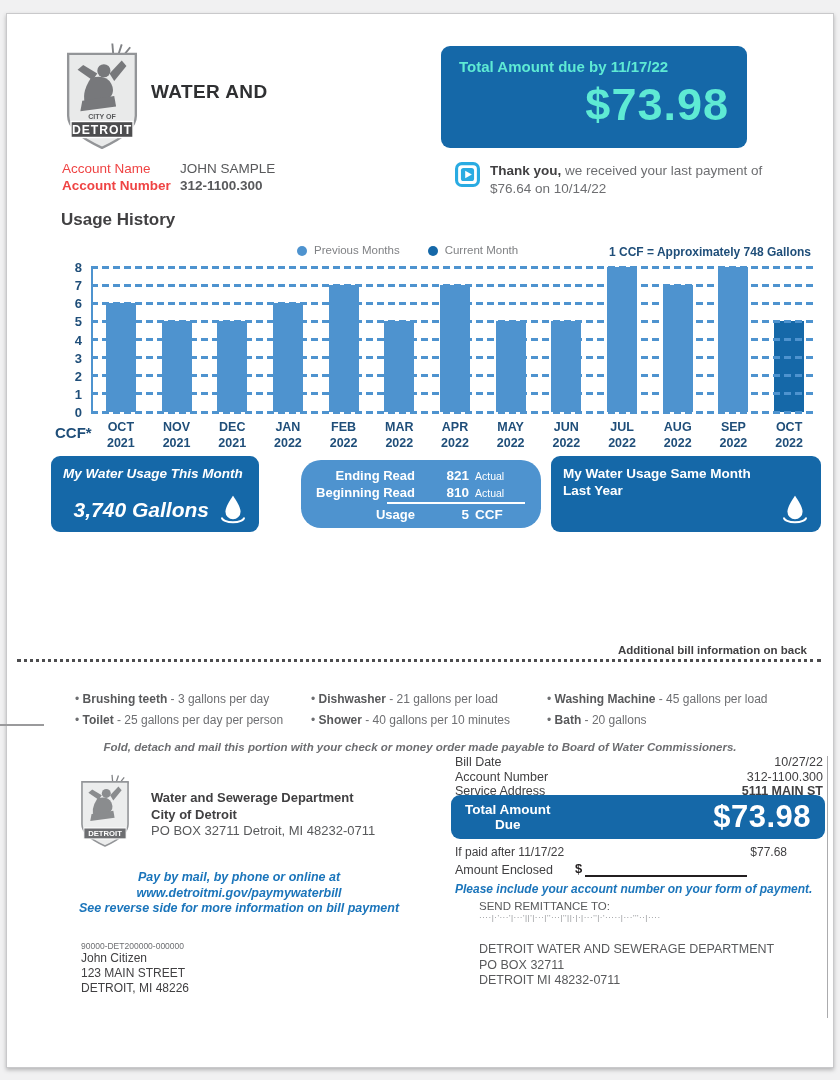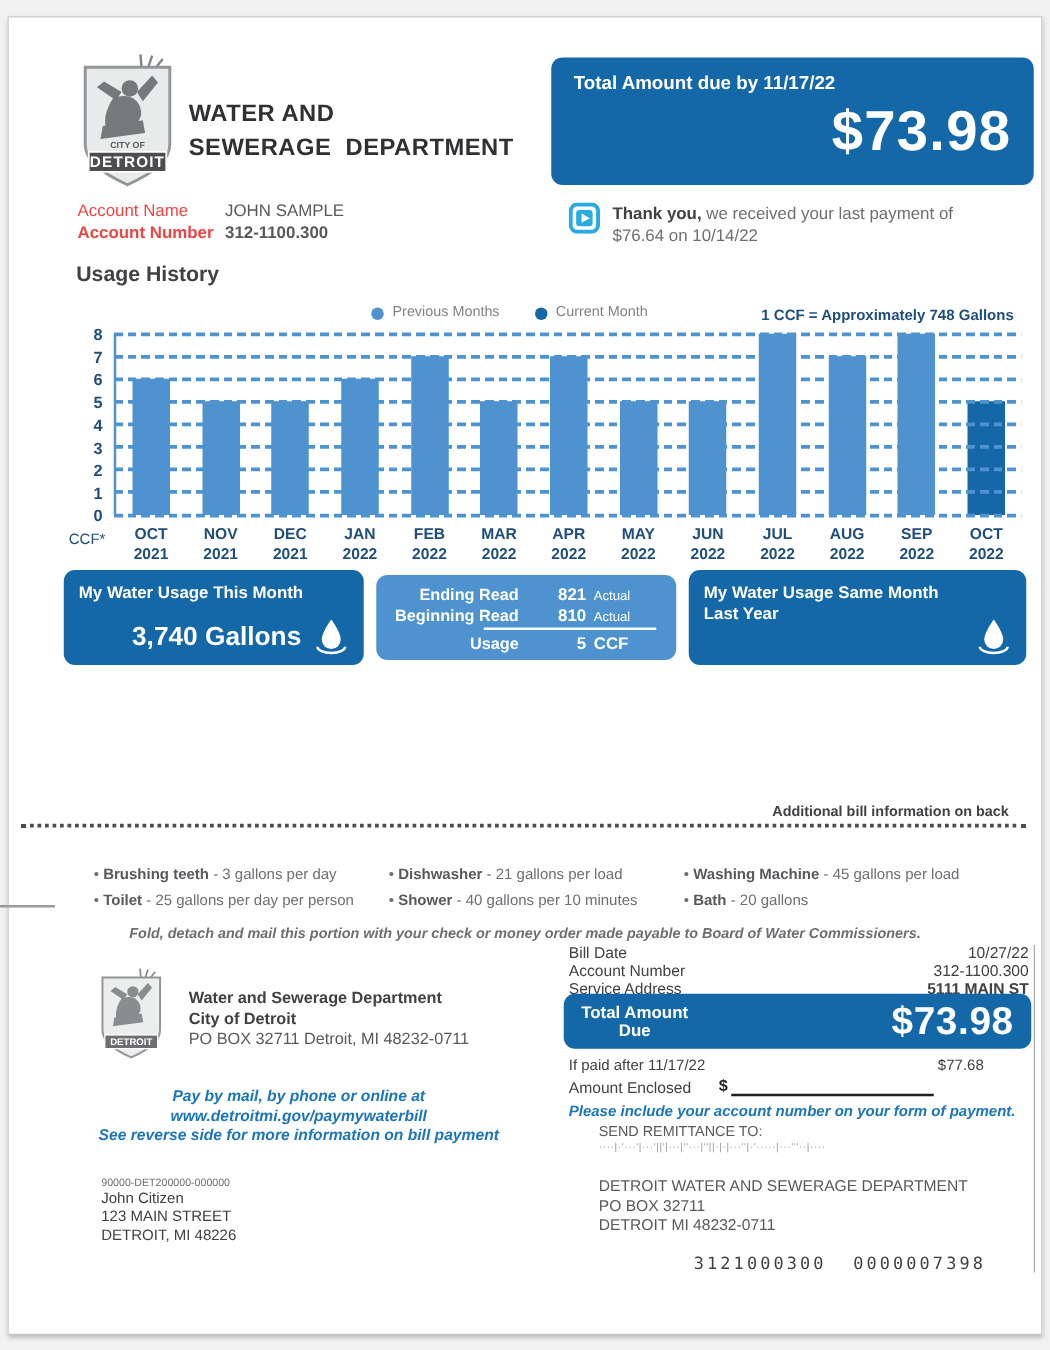--- a/index.html
+++ b/index.html
@@ -23,22 +23,22 @@
     background:#fff;border:1px solid #c9c9cb;
     box-shadow:0 2px 4px rgba(0,0,0,.25);
   }
   .pre{white-space:pre;}
 
   
   .logo-main{position:absolute;left:48px;top:26px;width:94px;height:116px;}
   .logo-small{position:absolute;left:66px;top:758px;width:64px;height:80px;}
   .dept-title{position:absolute;left:144px;top:64px;font-size:19px;font-weight:bold;color:#2f3032;line-height:27px;letter-spacing:.4px;}
   .amount-box{
-    position:absolute;left:434px;top:32px;width:386px;height:102px;
-    background:var(--dark-blue);border-radius:9px;padding:12px 18px 10px 18px;color:#ffffff;
+    position:absolute;left:434px;top:32px;width:306px;height:102px;
+    background:var(--dark-blue);border-radius:9px;padding:12px 18px 10px 18px;color:#5eead4;
   }
   .amount-box .title{font-size:15px;font-weight:bold;}
   .amount-box .amount{font-size:45px;font-weight:bold;text-align:right;margin-top:4px;letter-spacing:1px;}
   .account-block{position:absolute;left:55px;top:146px;font-size:13.5px;line-height:17px;}
   .account-row{display:grid;grid-template-columns:118px auto;}
   .acc-label{color:#ef4444;}
   .acc-value{color:#58595b;}
   .bold{font-weight:bold;}
   .thankyou{position:absolute;left:448px;top:148px;width:366px;display:flex;gap:10px;}
   .thankyou .txt{font-size:13.5px;line-height:18px;color:#6d6e71;}
@@ -54,30 +54,30 @@
   .chart-axis{position:absolute;left:0;top:0;bottom:0;width:2px;background:var(--light-blue);}
   .gridline{position:absolute;left:0;right:0;height:3px;z-index:3;pointer-events:none;
     background:repeating-linear-gradient(90deg,var(--light-blue) 0 7px,transparent 7px 11px);}
   .ytick{position:absolute;right:calc(100% + 9px);width:22px;text-align:right;font-size:13px;font-weight:bold;color:var(--navy);}
   .bars{position:absolute;left:2px;right:0;top:0;bottom:0;display:flex;z-index:1;}
   .bar-col{flex:1;display:flex;align-items:flex-end;justify-content:center;}
   .bar{width:30px;background:var(--light-blue);}
   .bar.current{background:var(--dark-blue);}
   .xlabels{position:absolute;left:2px;right:0;top:calc(100% + 7px);display:flex;}
   .xlab{flex:1;text-align:center;font-size:12.5px;font-weight:bold;color:var(--navy);line-height:16px;}
-  .ccf-unit{position:absolute;left:-36px;top:157px;font-size:12px;font-weight:normal;color:var(--navy);}
+  .ccf-unit{position:absolute;left:-36px;top:157px;font-size:15px;font-weight:bold;color:var(--navy);}
 
   
   .ubox{position:absolute;background:var(--dark-blue);border-radius:9px;color:#fff;padding:9px 12px;}
   .ubox .btitle{font-size:13.5px;font-weight:bold;line-height:17px;}
   .ubox .bval{position:absolute;right:10px;bottom:7px;display:flex;align-items:flex-end;gap:8px;}
   .ubox .gallons{font-size:21px;font-weight:bold;line-height:30px;}
-  .box-this-month{left:44px;top:442px;width:240px;height:76px;}
+  .box-this-month{left:44px;top:442px;width:208px;height:76px;font-style:italic;}
   .box-last-year{left:544px;top:442px;width:270px;height:76px;}
-  .meter-box{position:absolute;left:294px;top:446px;width:240px;height:68px;background:var(--light-blue);border-radius:9px;color:#fff;padding:7px 16px 6px 10px;}
+  .meter-box{position:absolute;left:294px;top:446px;width:240px;height:68px;background:var(--light-blue);border-radius:20px;color:#fff;padding:7px 16px 6px 10px;}
   .meter-grid{display:grid;grid-template-columns:1fr 48px 50px;column-gap:6px;align-items:baseline;}
   .m-label{text-align:right;font-weight:bold;font-size:13px;line-height:17px;}
   .m-value{text-align:right;font-weight:bold;font-size:13.5px;}
   .m-suffix{font-size:10.5px;}
   .m-suffix.big{font-size:13.5px;font-weight:bold;}
   .m-line{grid-column:2/4;height:2px;background:#fff;margin:1px 0 2px -34px;}
 
   
   .back-note{position:absolute;right:26px;top:630px;font-size:11.5px;font-weight:bold;color:#414042;}
   .dotted-sep{position:absolute;left:10px;right:12px;top:645px;border-top:3.5px dotted #4d4d4f;}
@@ -134,21 +134,20 @@
       <path d="M38 38 Q54 33 60 44 Q65 55 55 61 L33 67 Q27 55 38 38 Z"></path>
       <path d="M29 62 L63 57 L65 68 L27 73 Z"></path>
     </g>
     <text x="50" y="81" font-size="7.5" fill="#58595b" text-anchor="middle" font-weight="bold">CITY OF</text>
     <rect x="17" y="84" width="66" height="17" fill="#4d4d4f" stroke="#fff" stroke-width="1.5"></rect>
     <text x="50" y="97" font-size="13" fill="#ffffff" text-anchor="middle" font-weight="bold" letter-spacing="1">DETROIT</text>
   </svg>
 
   <div class="dept-title">
     <div>WATER AND</div>
-    <div class="pre">SEWERAGE  DEPARTMENT</div>
   </div>
 
   <div class="amount-box">
     <div class="title">Total Amount due by 11/17/22</div>
     <div class="amount">$73.98</div>
   </div>
 
   <div class="account-block">
     <div class="account-row">
       <span class="acc-label">Account Name</span>
@@ -434,16 +433,15 @@
     <div>See reverse side for more information on bill payment</div>
   </div>
 
   <div class="mail-block">
     <div class="mail-code">90000-DET200000-000000</div>
     <div class="mail-line">John Citizen</div>
     <div class="mail-line">123 MAIN STREET</div>
     <div class="mail-line">DETROIT, MI 48226</div>
   </div>
 
-  <div class="ocr-line pre">3121000300  0000007398</div>
   <div class="stub-right-rule"></div>
 
 </div>
 
 </body></html>

